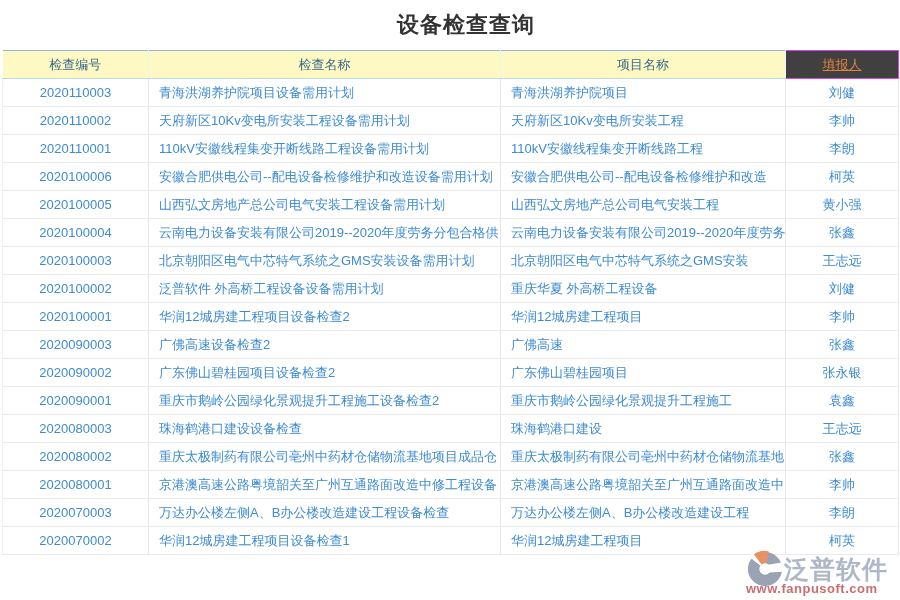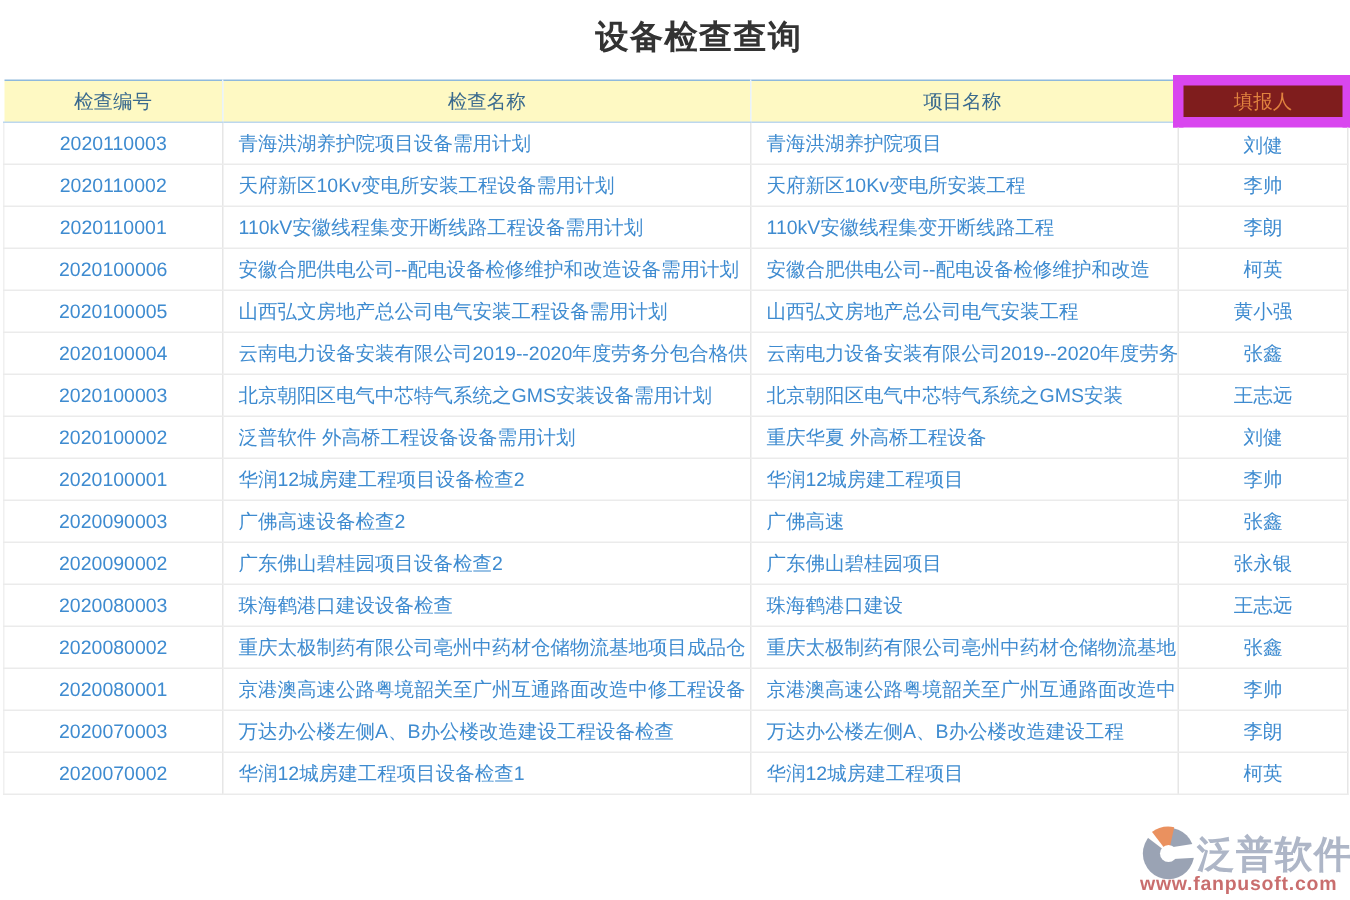--- a/index.html
+++ b/index.html
@@ -35,44 +35,45 @@
     color: #3a6a8e;
     font-size: 13px;
     font-weight: normal;
     text-align: center;
     border-top: 1px solid #8fb9dc;
     border-bottom: 1px solid #bcd7ee;
     border-right: 1px solid #e9f3fb;
     cursor: pointer;
   }
   thead th.filler-th {
-    background: #7f1d1d;
+    background: #404040;
     color: #e0823f;
-    border: 7px solid #d946ef;
+    border: 1px solid #d946ef;
+    text-decoration: underline;
   }
   tbody td {
     height: 28px;
     font-size: 13px;
     color: #3e8bd0;
     background: #ffffff;
     border-bottom: 1px solid #ebebeb;
     border-right: 1px solid #e6e6e6;
     white-space: nowrap;
     overflow: hidden;
   }
   tbody tr td:first-child { border-left: 1px solid #f0f0f0; }
   td.cell-id     { text-align: center; }
   td.cell-name   { text-align: left; padding: 0 10px; }
   td.cell-project{ text-align: left; padding: 0 10px; }
   td.cell-filler { text-align: center; }
 
   
   .watermark {
     position: absolute;
-    right: 4px; bottom: 4px;
+    right: 18px; bottom: 4px;
     width: 136px;
     z-index: 5;
     pointer-events: none;
     opacity: 0.88;
   }
   .wm-top { display: flex; align-items: center; }
   .wm-logo { width: 38px; height: 38px; flex: 0 0 38px; }
   .wm-brand {
     font-size: 25px; font-weight: bold;
     color: #a3adc0;
@@ -181,20 +182,26 @@
     <td class="cell-filler">张鑫</td>
   </tr>
 
   <tr>
     <td class="cell-id">2020090002</td>
     <td class="cell-name">广东佛山碧桂园项目设备检查2</td>
     <td class="cell-project">广东佛山碧桂园项目</td>
     <td class="cell-filler">张永银</td>
   </tr>
 
+  <tr>
+    <td class="cell-id">2020090001</td>
+    <td class="cell-name">重庆市鹅岭公园绿化景观提升工程施工设备检查2</td>
+    <td class="cell-project">重庆市鹅岭公园绿化景观提升工程施工</td>
+    <td class="cell-filler">袁鑫</td>
+  </tr>
 
   <tr>
     <td class="cell-id">2020080003</td>
     <td class="cell-name">珠海鹤港口建设设备检查</td>
     <td class="cell-project">珠海鹤港口建设</td>
     <td class="cell-filler">王志远</td>
   </tr>
 
   <tr>
     <td class="cell-id">2020080002</td>

